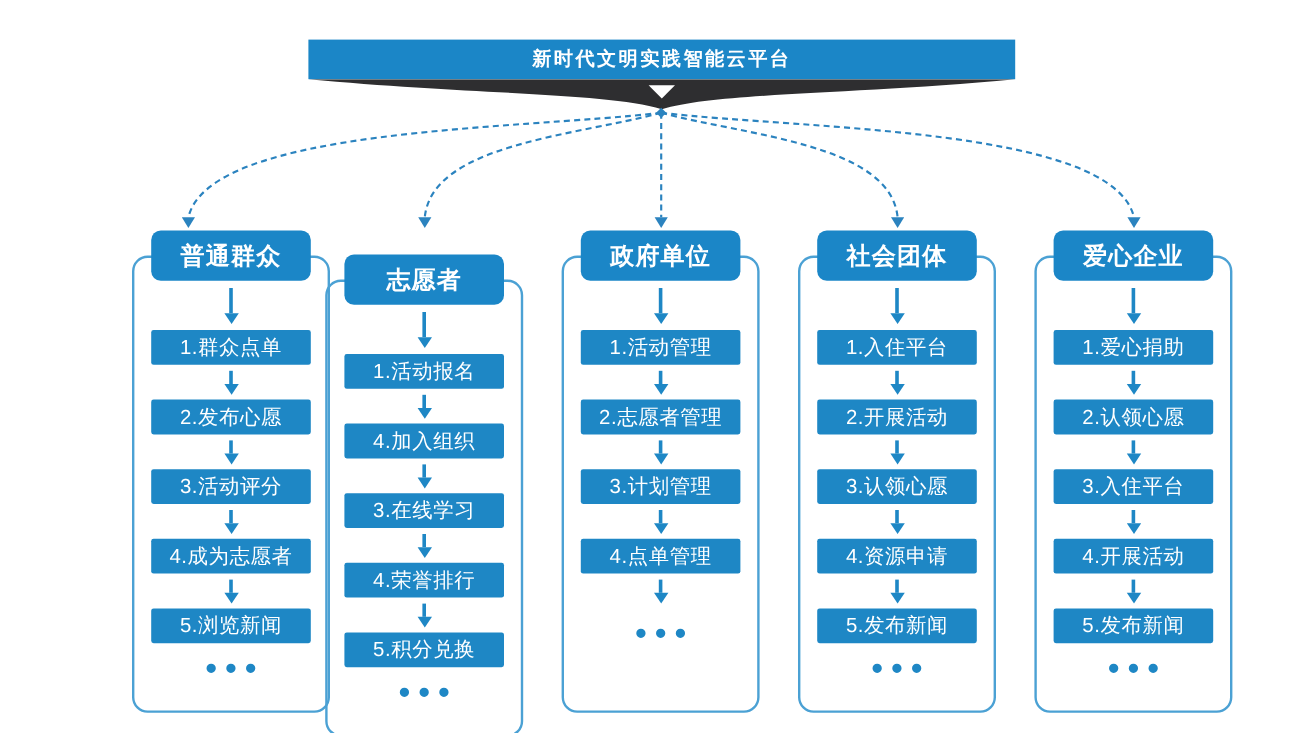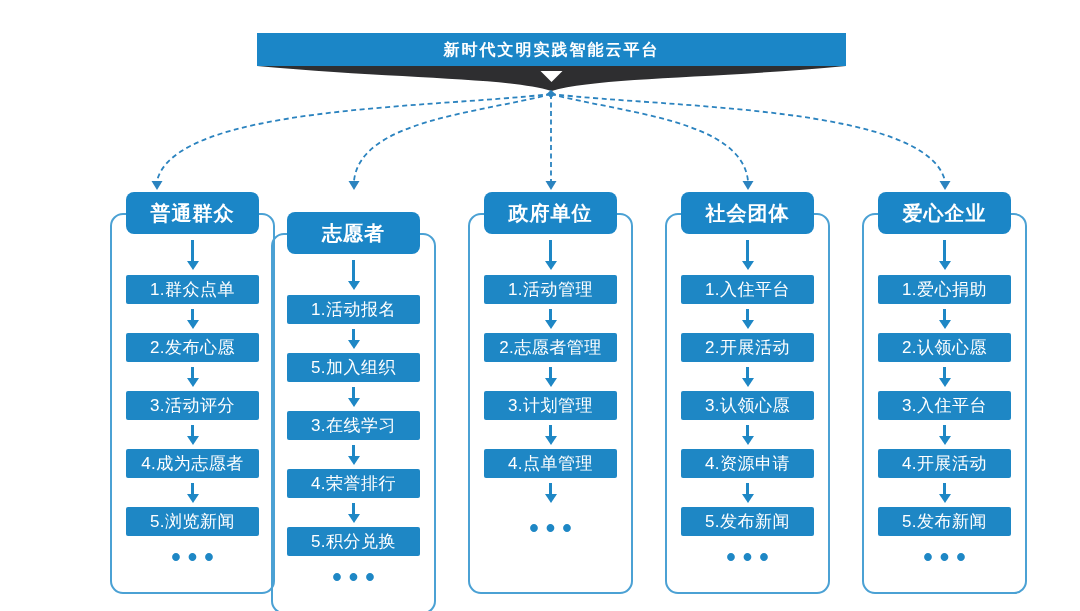--- a/index.html
+++ b/index.html
@@ -132,21 +132,21 @@
     <div class="col-header">志愿者</div>
     <div class="arrow big">
         <div class="stem"></div>
         <div class="head"></div>
       </div>
     <div class="flow-item">1.活动报名</div>
     <div class="arrow small">
         <div class="stem"></div>
         <div class="head"></div>
       </div>
-    <div class="flow-item">5.加入组织</div>
+    <div class="flow-item">4.加入组织</div>
     <div class="arrow small">
         <div class="stem"></div>
         <div class="head"></div>
       </div>
     <div class="flow-item">3.在线学习</div>
     <div class="arrow small">
         <div class="stem"></div>
         <div class="head"></div>
       </div>
     <div class="flow-item">4.荣誉排行</div>

